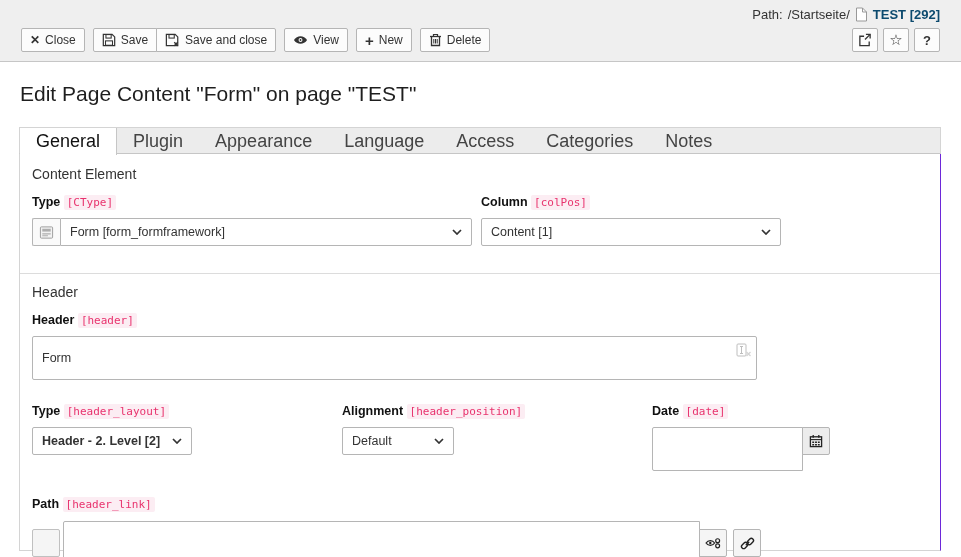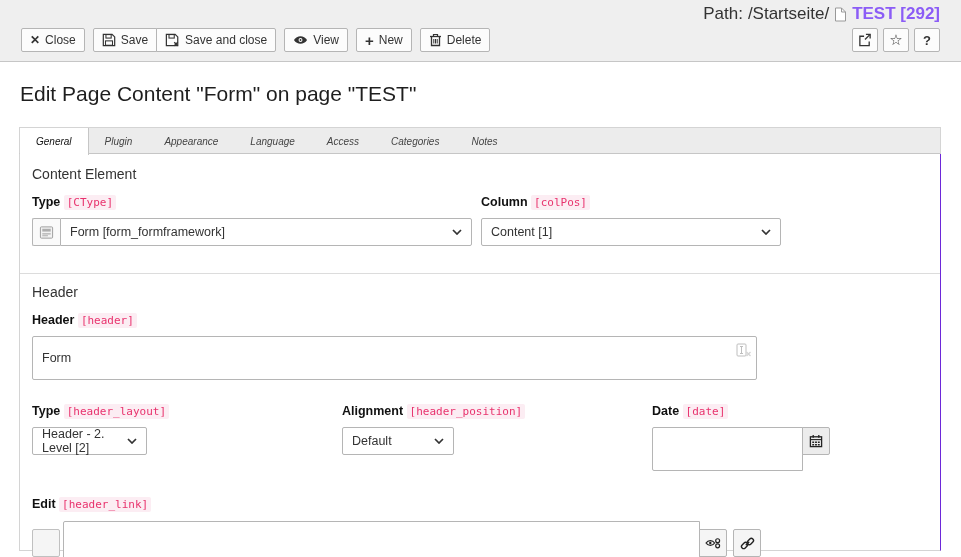--- a/index.html
+++ b/index.html
@@ -3,44 +3,44 @@
 <meta charset="utf-8">
 <style>
   * { margin:0; padding:0; box-sizing:border-box; }
   html,body { width:961px; height:557px; background:#fff; overflow:hidden;
     font-family:"Liberation Sans", sans-serif; color:#333; }
 
   
   .docheader { height:62px; background:#efefef; border-bottom:1px solid #c6c6c6;
     padding:3px 21px 0 21px; }
   .path-row { display:flex; justify-content:flex-end; align-items:center;
-    height:22px; font-size:17px; color:#333; gap:5px; }
-  .path-row b { font-weight:700; color:#8b5cf6; }
+    height:22px; font-size:13px; color:#333; gap:5px; }
+  .path-row b { font-weight:700; color:#0c4a6e; }
   .btn-row { display:flex; align-items:center; margin-top:3px; gap:8px; }
   .btn { display:inline-flex; align-items:center; gap:5px; height:24px;
     padding:0 8px; background:#fcfcfc; border:1px solid #b5b5b5; border-radius:2px;
     font-size:12px; color:#333; cursor:pointer; font-family:inherit; }
   .btn-group { display:flex; }
   .btn-group .btn { border-radius:0; }
   .btn-group .btn:first-child { border-radius:2px 0 0 2px; }
   .btn-group .btn:last-child { border-radius:0 2px 2px 0; margin-left:-1px; }
   .icon-btn { width:26px; justify-content:center; padding:0; }
   .right-btns { margin-left:auto; display:flex; gap:5px; }
   .gi { font-weight:700; font-size:12px; line-height:1; }
   .star-glyph { font-size:15px; font-weight:400; }
   .help-glyph { font-size:13px; font-weight:700; }
 
   
   h1 { margin:20px 0 0 20px; font-size:21px; font-weight:500; color:#1e1e1e; }
 
   
   .tabs { display:flex; margin:21px 20px 0 19px; background:#ececec;
     border:1px solid #d4d4d4; border-bottom:1px solid #c6c6c6; height:27px; }
-  .tab { display:flex; align-items:center; padding:0 16px; font-size:10px;
-    color:#444; cursor:pointer; height:26px;font-style:italic; }
+  .tab { display:flex; align-items:center; padding:0 16px; font-size:18px;
+    color:#444; cursor:pointer; height:26px; }
   .tab.active { background:#fff; color:#111; border-right:1px solid #c6c6c6;
     height:27px; margin-bottom:-1px; }
 
   
   .panel { margin:0 20px 0 19px; border-left:1px solid #d4d4d4;
     border-right:1px solid #6d28d9; border-bottom:1px solid #d4d4d4;
     background:#fff; height:397px; }
   .section1 { padding:12px 12px 27px 12px; border-bottom:1px solid #dcdcdc; }
   .section2 { padding:10px 12px 12px 12px; }
   .sec-heading { font-size:14px; font-weight:400; color:#333; margin-bottom:13px; }
@@ -251,21 +251,21 @@
           </svg>
       </span>
     </div>
 
     <div class="row3">
       <div>
         <span class="field-label">
           <span>Type</span>
           <code>[header_layout]</code>
         </span>
-        <div class="select" style="width:115px;">
+        <div class="select" style="width:160px;font-weight:bold;">
           <span>Header - 2. Level [2]</span>
           <span>
             <svg width="10" height="6" viewBox="0 0 10 6">
                 <path d="M1 1l4 4 4-4" fill="none" stroke="#333" stroke-width="1.7"></path>
               </svg>
           </span>
         </div>
       </div>
       <div>
         <span class="field-label">
@@ -296,21 +296,21 @@
                   <path d="M1.5 6h12" stroke="#222" stroke-width="1.2"></path>
                   <path d="M3.5 8h2v1.6h-2zM6.5 8h2v1.6h-2zM9.5 8h2v1.6h-2zM3.5 10.6h2v1.6h-2zM6.5 10.6h2v1.6h-2zM9.5 10.6h2v1.6h-2z" fill="#222"></path>
                 </svg>
             </span>
           </button>
         </div>
       </div>
     </div>
 
     <span class="field-label mt24">
-      <span>Edit</span>
+      <span>Path</span>
       <code>[header_link]</code>
     </span>
     <div class="link-row">
       <span class="link-square"></span>
       <input type="text" value="" style="">
       <button class="grp-btn attached">
         <span>
           <svg width="16" height="13" viewBox="0 0 17 14">
               <path d="M1 6.5C3.3 3 8 3 10.3 6.5 8 10 3.3 10 1 6.5z" fill="none" stroke="#222" stroke-width="1.3"></path>
               <circle cx="5.6" cy="6.5" r="1.3" fill="#222"></circle>

